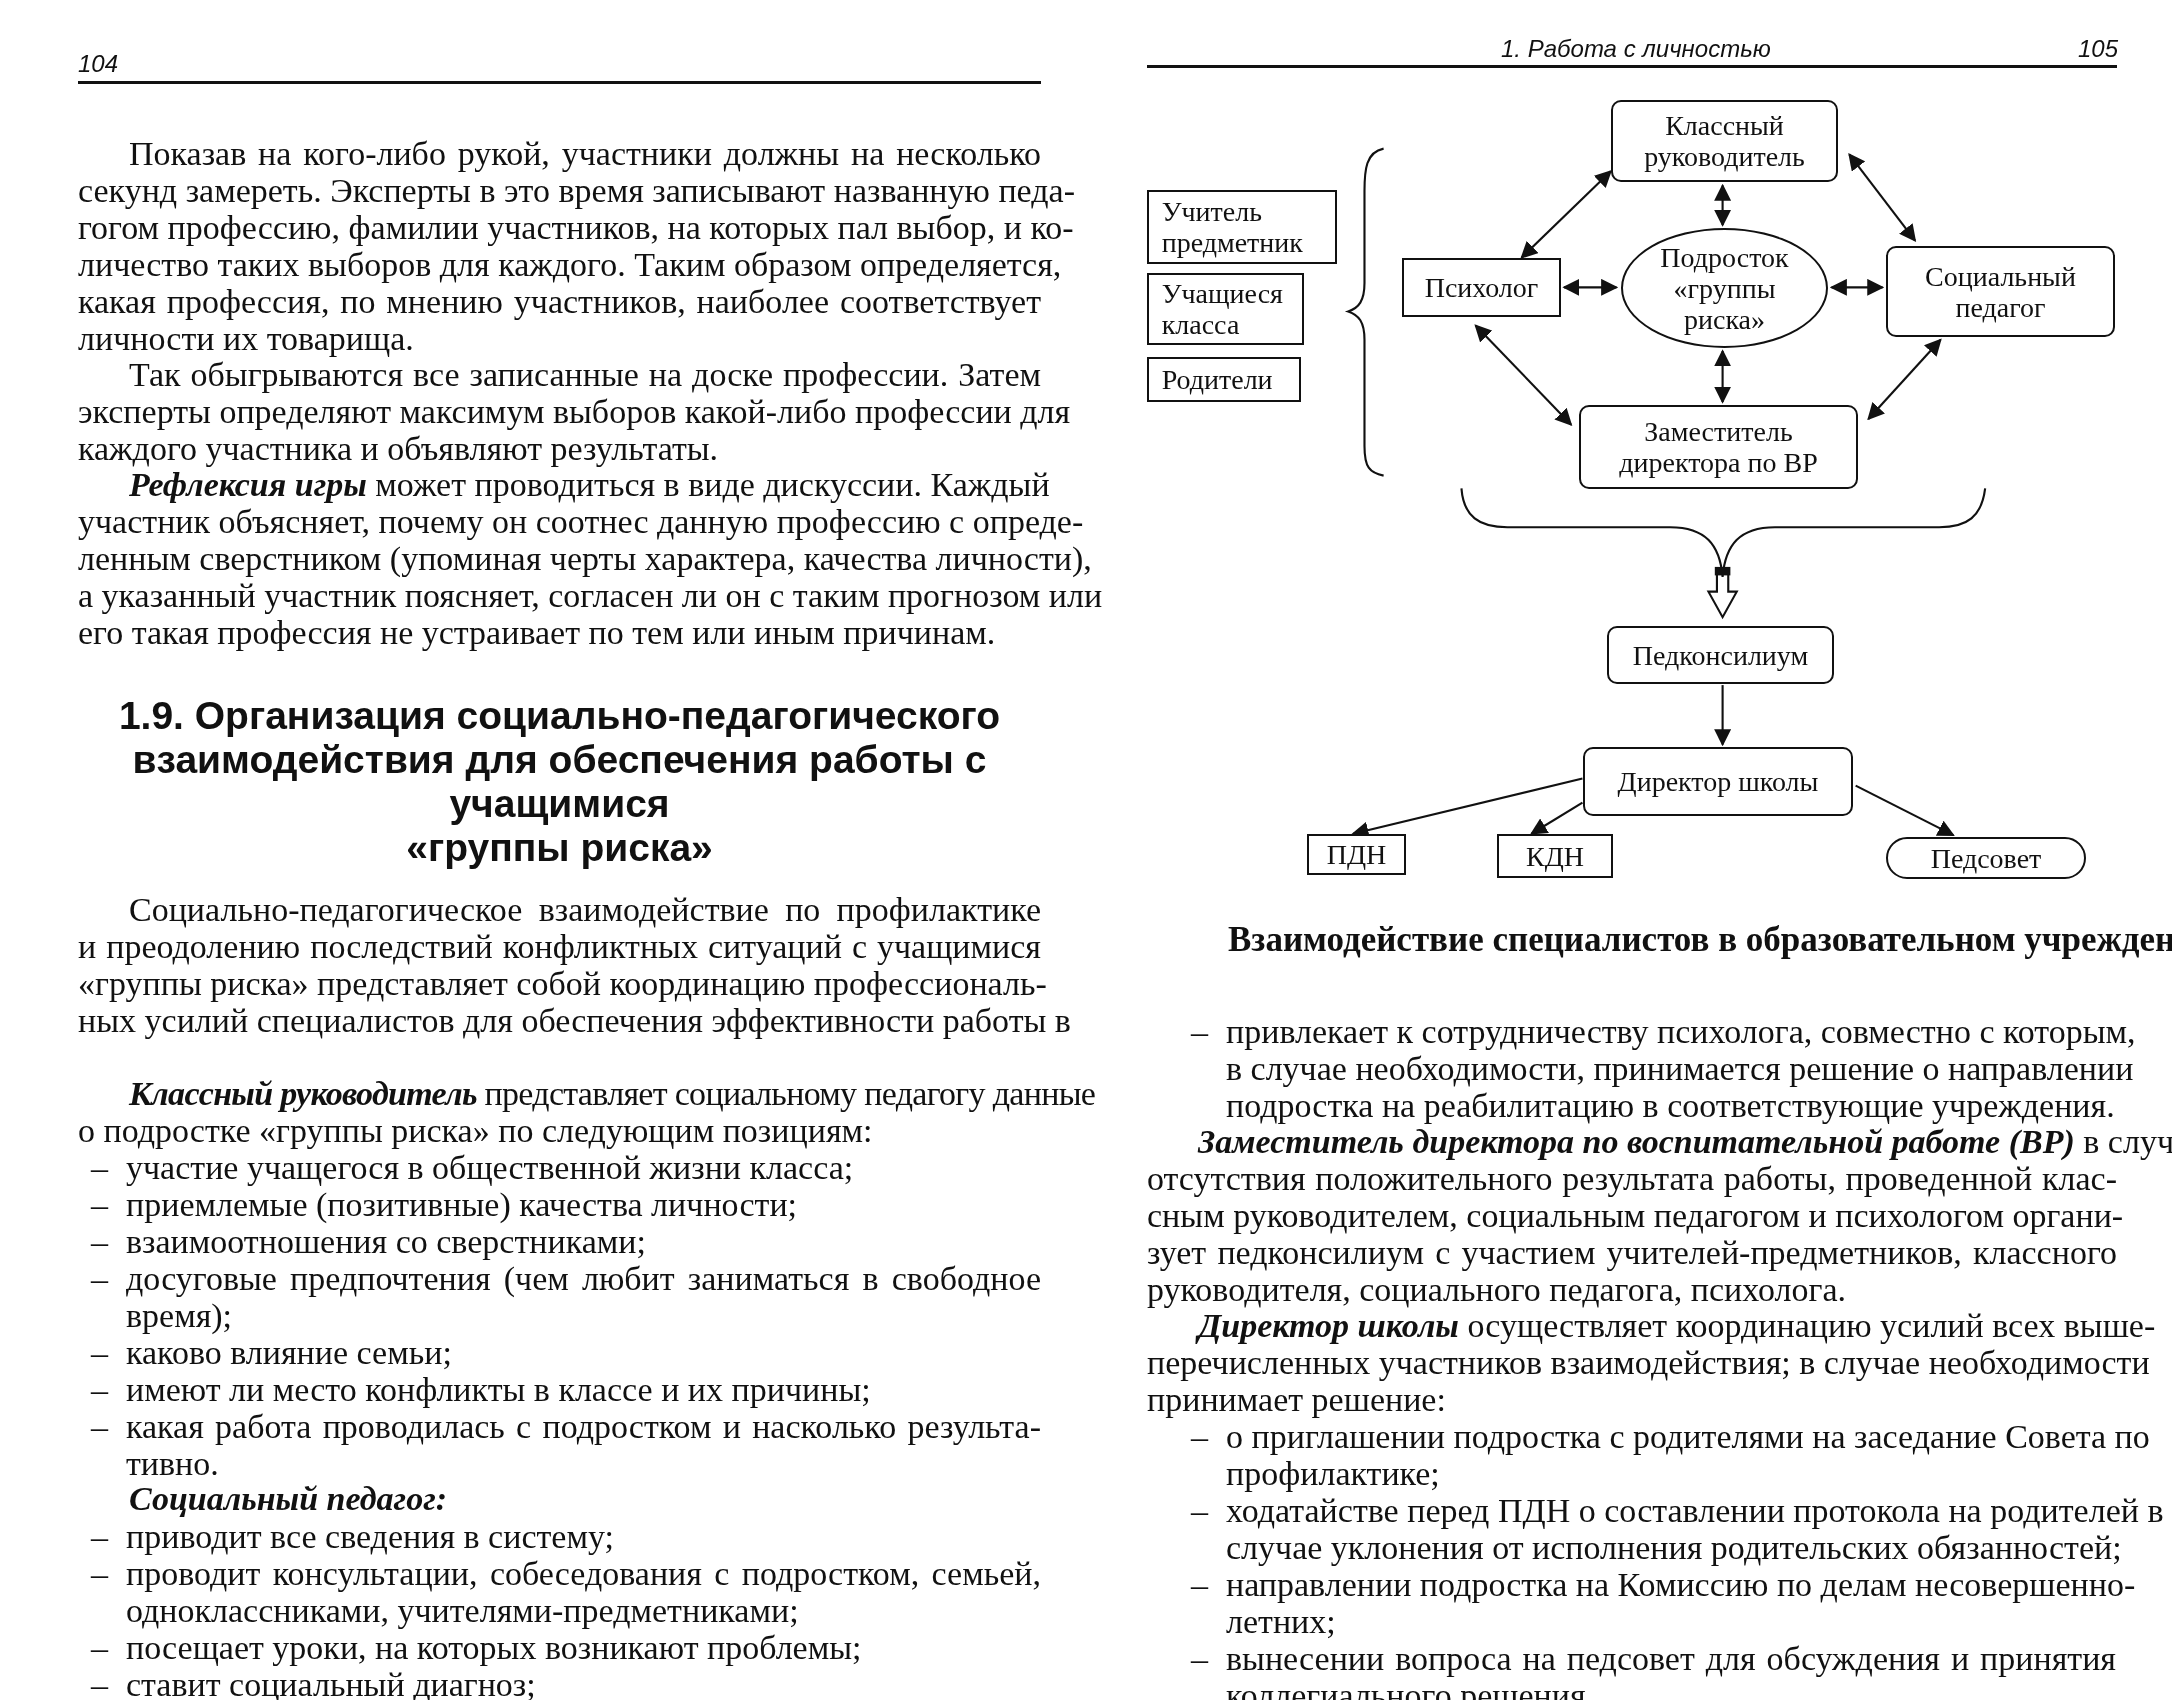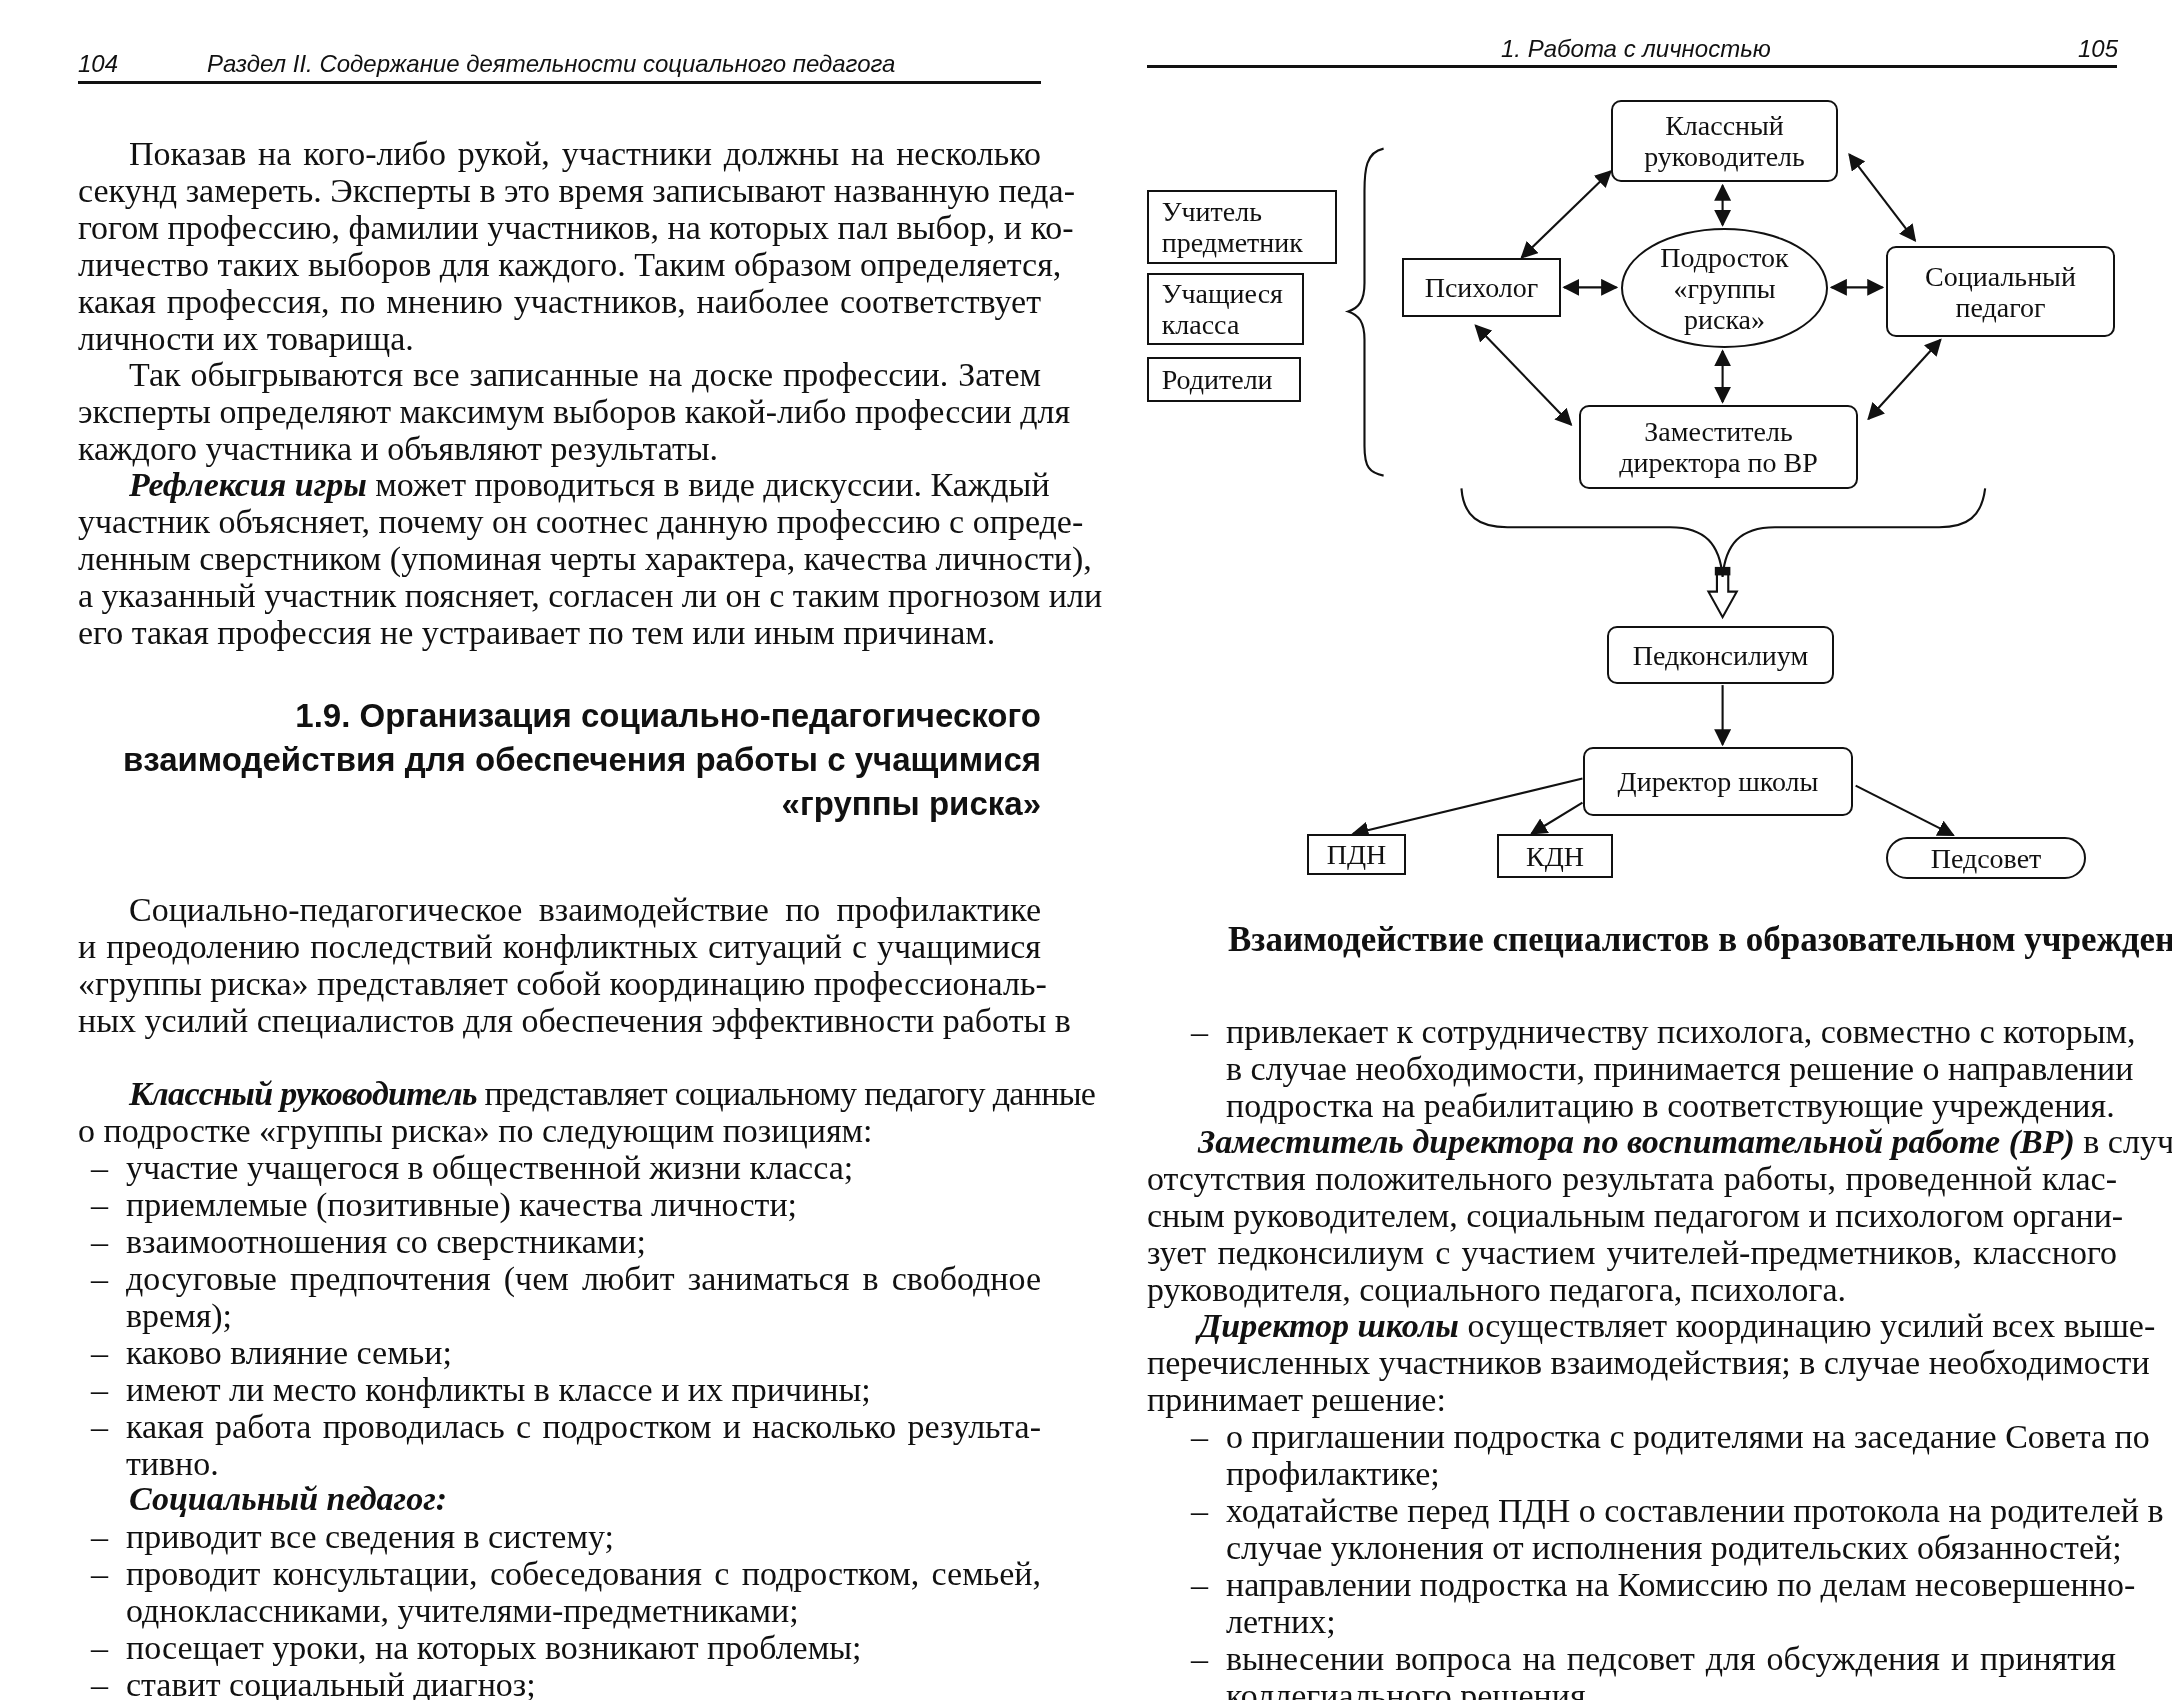--- a/index.html
+++ b/index.html
@@ -6,34 +6,33 @@
   body { width: 2172px; height: 1700px; position: relative; overflow: hidden; color: #111; }
   .page { position: absolute; top: 0; height: 1700px; }
   #page-left { left: 0; width: 1083px; }
   #page-right { left: 1104px; width: 1068px; }
   .hdr { position: absolute; font-family: "Liberation Sans", sans-serif; font-style: italic; font-size: 24px; white-space: nowrap; }
   .rule { position: absolute; height: 2.8px; background: #111; }
   .p { position: absolute; font-family: Liberation Serif, serif; font-size: 34px; line-height: 37px; text-align: justify; margin-top: 29px; }
   .p .lead { font-weight: bold; font-style: italic; }
   .line { display: block; white-space: nowrap; text-align: justify; text-align-last: justify; }
   .line.last { text-align-last: left; }
-  .heading { position: absolute; font-family: "Liberation Sans", sans-serif; font-weight: bold; font-size: 33px; line-height: 44px; text-align: right; }
+  .heading { position: absolute; font-family: "Liberation Sans", sans-serif; font-weight: bold; font-size: 39px; line-height: 44px; text-align: center; }
   .box { position: absolute; border: 2.1px solid #111; display: flex; align-items: center; justify-content: center; text-align: center; font-family: "Liberation Serif", serif; font-size: 28px; line-height: 31px; background: #fff; box-sizing: border-box; }
   .rounded { border-radius: 10px; }
   .leftalign { justify-content: flex-start; text-align: left; padding-left: 12.7px; }
   .ellipse { border-radius: 50%; }
   .caption { position: absolute; font-family: "Liberation Serif", serif; font-weight: bold; font-size: 35px; white-space: nowrap; }
   svg.lines { position: absolute; left: 0; top: 0; }
 </style>
 </head>
 <body>
 
 <div class="page" id="page-left">
   <div class="hdr" style="left:78px; top:50px;">104</div>
-  <div class="hdr" style="left:207px; top:50px;">Раздел II. Содержание деятельности социального педагога</div>
   <div class="rule" style="left:78px; top:81px; width:963px;"></div>
 
   <div class="p" style="left:78px; top:106px; width:963px;">
     <span class="line" style="padding-left:51px;">Показав на кого-либо рукой, участники должны на несколько</span>
     <span class="line">секунд замереть. Эксперты в это время записывают названную педа-</span>
     <span class="line">гогом профессию, фамилии участников, на которых пал выбор, и ко-</span>
     <span class="line">личество таких выборов для каждого. Таким образом определяется,</span>
     <span class="line">какая профессия, по мнению участников, наиболее соответствует</span>
     <span class="line last">личности их товарища.</span>
   </div>

